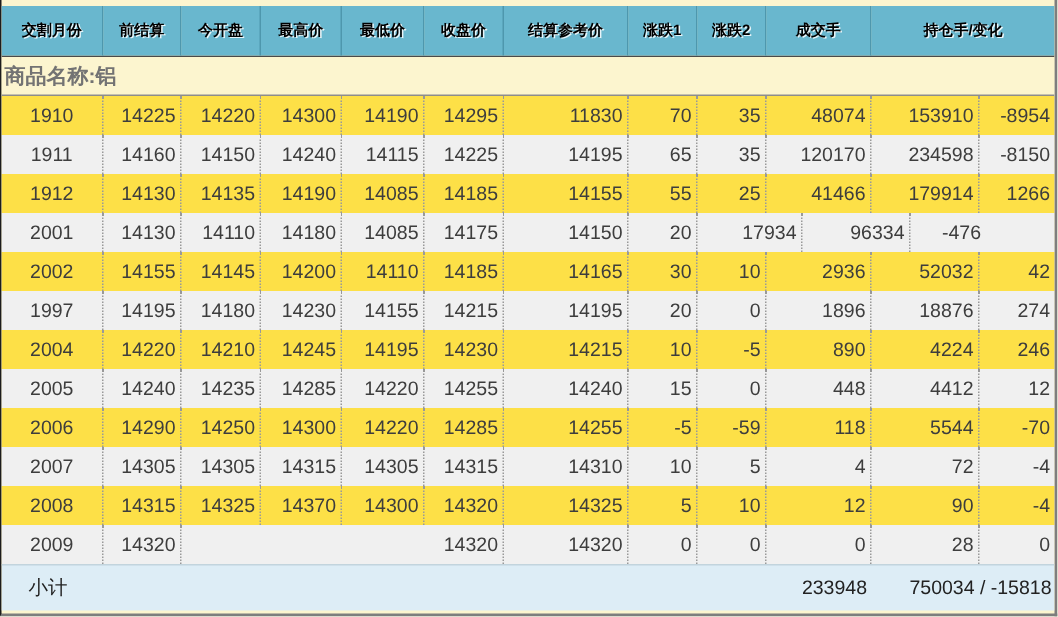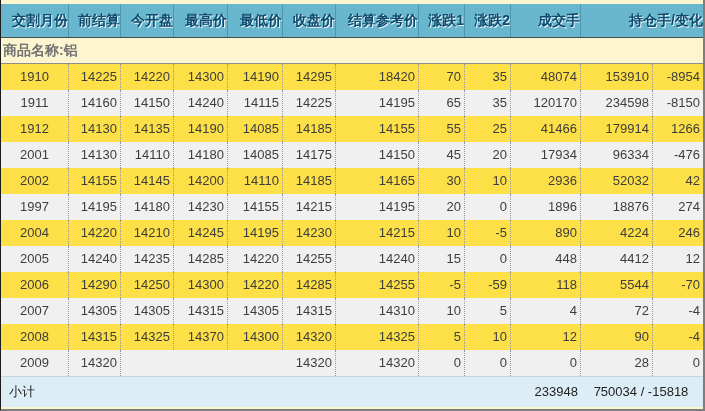--- a/index.html
+++ b/index.html
@@ -4,23 +4,23 @@
 <style>
   html,body{margin:0;padding:0;background:#ffffff;}
   body{font-family:"Liberation Sans","DejaVu Sans",sans-serif;}
   .table-wrap{
     width:705px;height:411px;box-sizing:border-box;
     border-left:1px solid #1c1c1c;border-right:2px solid #7e7e7e;border-bottom:2px solid #7e7e7e;
     background:#fcf5cf;overflow:hidden;
   }
   .hrow{display:flex;margin-top:4px;}
   .hcell{
-    box-sizing:border-box;height:33px;line-height:33px;text-align:right;
+    box-sizing:border-box;height:33px;line-height:33px;text-align:center;
     background:#69b7ce;border-right:1px solid #4e97ad;
-    font-size:14px;font-weight:bold;color:#0c4a6e;
+    font-size:10px;font-weight:bold;color:#000000;
     text-shadow:1px 1px 0 rgba(255,255,255,0.85);
     white-space:nowrap;overflow:hidden;
   }
   .hcell.last{border-right:none;}
   .w-month{width:68px}.w-ps{width:52px}.w-op{width:53px}.w-hi{width:54px}
   .w-lo{width:55px}.w-cl{width:53px}.w-sr{width:83px}.w-c1{width:46px}
   .w-c2{width:46px}.w-vol{width:70px}.w-oi{width:72px}.w-oic{width:50px}
   .w-oiw{width:122px}
   .product-row{
     box-sizing:border-box;height:27px;line-height:25px;background:#fcf5cf;
@@ -35,23 +35,23 @@
     white-space:nowrap;overflow:hidden;
   }
   .dcell.c{text-align:center;padding-right:0;}
   .dcell.last{border-right:none;}
   .subtotal-row{
     display:flex;box-sizing:border-box;height:31px;line-height:30px;
     background:#ddedf6;border-top:1px solid #c2d4dd;
     font-size:13px;color:#222;
   }
   .scell{box-sizing:border-box;white-space:nowrap;overflow:hidden;}
-  .s-label{width:510px;text-align:left;padding-left:8px;}
+  .s-label{width:510px;text-align:left;padding-left:18px;}
   .s-vol{width:70px;text-align:right;padding-right:3px;}
-  .s-oi{width:122px;text-align:center;padding-right:2px;}
+  .s-oi{width:122px;text-align:right;padding-right:2px;}
 </style>
 </head>
 <body>
 
 <div class="table-wrap">
 
   <div class="hrow">
     <div class="hcell w-month">交割月份</div>
     <div class="hcell w-ps">前结算</div>
     <div class="hcell w-op">今开盘</div>
@@ -70,21 +70,21 @@
   </div>
 
   <div id="table-body">
       <div class="drow">
         <div class="dcell w-month c">1910</div>
         <div class="dcell w-ps">14225</div>
         <div class="dcell w-op">14220</div>
         <div class="dcell w-hi">14300</div>
         <div class="dcell w-lo">14190</div>
         <div class="dcell w-cl">14295</div>
-        <div class="dcell w-sr">18420</div>
+        <div class="dcell w-sr">11830</div>
         <div class="dcell w-c1">70</div>
         <div class="dcell w-c2">35</div>
         <div class="dcell w-vol">48074</div>
         <div class="dcell w-oi">153910</div>
         <div class="dcell w-oic last">-8954</div>
       </div>
       <div class="drow alt">
         <div class="dcell w-month c">1911</div>
         <div class="dcell w-ps">14160</div>
         <div class="dcell w-op">14150</div>
@@ -113,21 +113,20 @@
         <div class="dcell w-oic last">1266</div>
       </div>
       <div class="drow alt">
         <div class="dcell w-month c">2001</div>
         <div class="dcell w-ps">14130</div>
         <div class="dcell w-op">14110</div>
         <div class="dcell w-hi">14180</div>
         <div class="dcell w-lo">14085</div>
         <div class="dcell w-cl">14175</div>
         <div class="dcell w-sr">14150</div>
-        <div class="dcell w-c1">45</div>
         <div class="dcell w-c2">20</div>
         <div class="dcell w-vol">17934</div>
         <div class="dcell w-oi">96334</div>
         <div class="dcell w-oic last">-476</div>
       </div>
       <div class="drow">
         <div class="dcell w-month c">2002</div>
         <div class="dcell w-ps">14155</div>
         <div class="dcell w-op">14145</div>
         <div class="dcell w-hi">14200</div>

